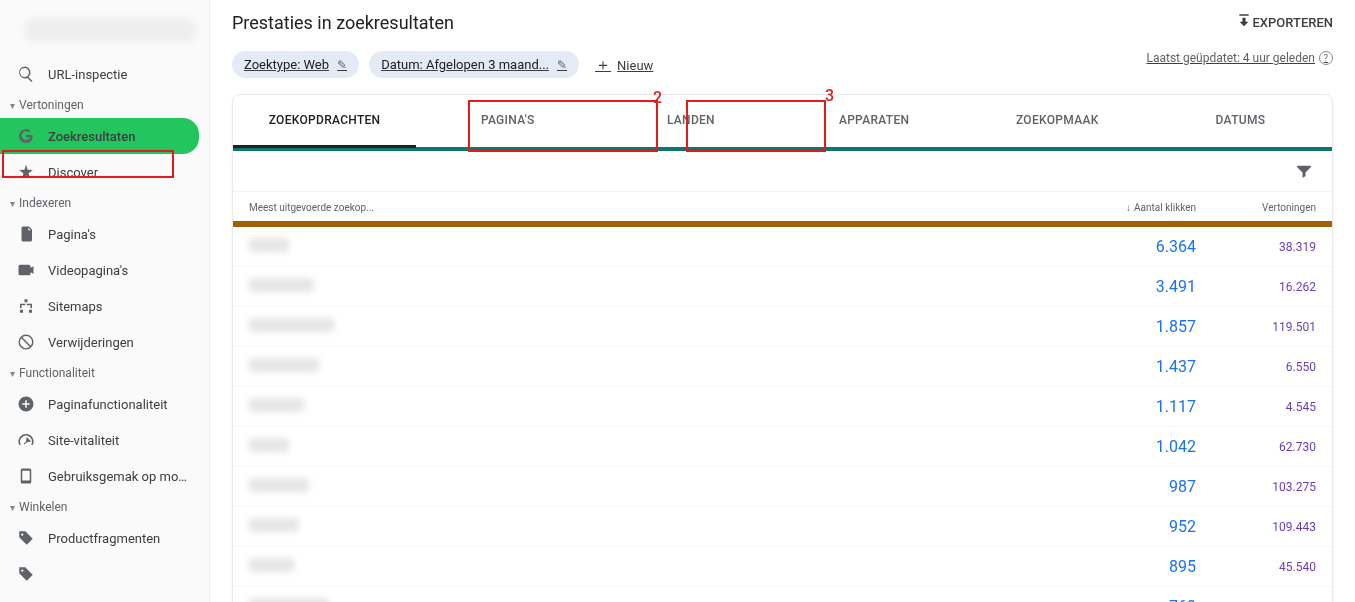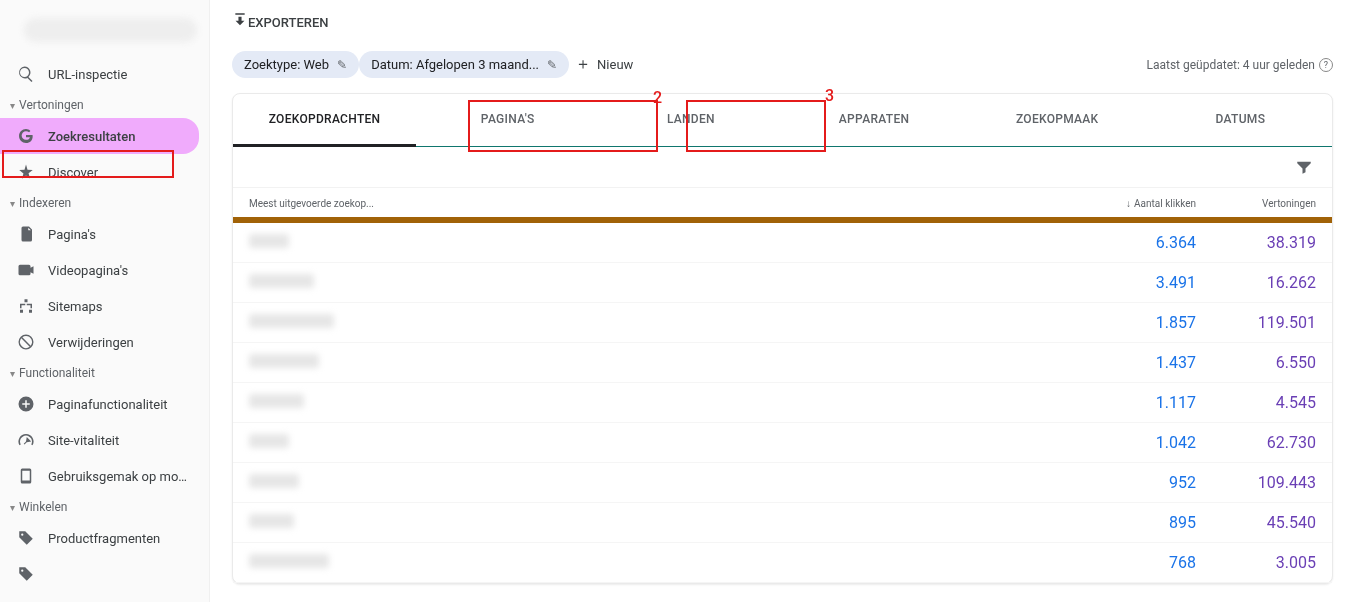--- a/index.html
+++ b/index.html
@@ -3,54 +3,54 @@
 <meta charset="utf-8">
 <style>
 * { box-sizing: border-box; margin: 0; padding: 0; }
 body { font-family: 'Roboto', Arial, sans-serif; font-size: 13px; color: #3c4043; background: #fff; width: 1355px; height: 602px; overflow: hidden; }
 .app { display: flex; height: 100%; }
 .sidebar { width: 210px; background: #fafafa; padding-top: 10px; overflow-y: auto; border-right: 1px solid #f0f0f0; }
 .property-selector { margin: 8px 12px 14px 24px; height: 24px; background: #eeeeee; border-radius: 12px; filter: blur(3px); }
 .section-header { display: flex; align-items: center; gap: 4px; padding: 6px 10px; color: #5f6368; font-size: 12px; cursor: pointer; }
 .section-header .chev { font-size: 10px; color: #888; }
 .nav-item { display: flex; align-items: center; gap: 12px; padding: 8px 10px 8px 16px; color: #3c4043; cursor: pointer; font-size: 13px; border-radius: 0 16px 16px 0; margin-right: 10px; }
-.nav-item.active { background: #f0abfc; font-weight: 500; }
+.nav-item.active { background: #22c55e; font-weight: 500; }
 .nav-icon { width: 20px; height: 20px; display: inline-flex; align-items: center; justify-content: center; color: #5f6368; flex-shrink: 0; }
 .nav-icon svg { width: 18px; height: 18px; fill: currentColor; }
 .nav-label { white-space: nowrap; overflow: hidden; text-overflow: ellipsis; }
 
 .main { flex: 1; padding: 0 22px 0 22px; overflow-y: auto; background: #fff; position: relative; }
 .page-header { display: flex; align-items: center; justify-content: space-between; padding: 12px 0 18px 0; }
 .page-title { font-size: 18px; color: #202124; font-weight: 400; }
 .export-btn { display: flex; align-items: center; gap: 0; color: #3c4043; font-size: 13px; font-weight: 500; cursor: pointer; }
 .export-btn .icon { font-size: 16px; }
 
-.filters-row { display: flex; align-items: center; padding-bottom: 14px; }
+.filters-row { display: flex; align-items: flex-start; gap: 10px; padding-bottom: 14px; text-decoration: underline; }
 .chip { display: inline-flex; align-items: center; gap: 8px; background: #e4eaf6; color: #202124; font-size: 13px; padding: 6px 12px; border-radius: 16px; cursor: pointer; }
 .chip .pen { color: #5f6368; font-size: 12px; }
 .new-filter { display: inline-flex; align-items: center; gap: 6px; color: #3c4043; font-size: 13px; cursor: pointer; padding: 4px 6px; }
 .new-filter .plus { font-size: 16px; font-weight: 500; }
 .updated { margin-left: auto; color: #5f6368; font-size: 12px; display: flex; align-items: center; gap: 4px; }
 .updated .q { width: 14px; height: 14px; border: 1px solid #888; border-radius: 50%; display: inline-flex; align-items: center; justify-content: center; font-size: 9px; }
 
 .card { background: #fff; border-radius: 8px; box-shadow: 0 1px 2px rgba(0,0,0,0.08); border: 1px solid #eaeaea; }
-.tabs { display: flex; border-bottom: 1px solid #0f766e; position: relative; justify-content: flex-end; }
+.tabs { display: flex; border-bottom: 4px solid #0f766e; position: relative; }
 .tab { flex: 1; text-align: center; padding: 18px 8px; font-size: 12px; color: #5f6368; font-weight: 500; letter-spacing: 0.3px; cursor: pointer; text-transform: uppercase; }
 .tab.active { color: #202124; border-bottom: 3px solid #202124; margin-bottom: -1px; }
 .filter-row2 { padding: 8px 16px; display: flex; justify-content: flex-end; border-bottom: 1px solid #f2f2f2; }
 .filter-icon { width: 24px; height: 24px; display: flex; align-items: center; justify-content: center; color: #5f6368; cursor: pointer; }
 .table-head { display: flex; padding: 10px 16px 8px 16px; border-bottom: 6px solid #a16207; color: #5f6368; font-size: 10px; }
 .th-query { flex: 1; }
 .th-clicks { width: 140px; text-align: right; display: flex; align-items: center; justify-content: flex-end; gap: 3px; }
 .th-impr { width: 120px; text-align: right; }
 .row { display: flex; padding: 10px 16px; border-bottom: 1px solid #f5f5f5; font-size: 13px; align-items: center; }
 .row .q { flex: 1; }
 .blur { display: inline-block; height: 14px; background: #e6e6e6; border-radius: 3px; filter: blur(3px); }
 .row .c { width: 140px; text-align: right; color: #1a73e8; font-size: 16px; }
-.row .i { width: 120px; text-align: right; color: #6a3fb5; font-size: 16px; }
+.row .i { width: 120px; text-align: right; color: #6a3fb5; font-size: 12px; }
 .highlight-box { position: absolute; border: 2px solid #e41b1b; pointer-events: none; }
 .anno-num { position: absolute; color: #e41b1b; font-size: 16px; font-weight: 500; pointer-events: none; }
 </style>
 </head>
 <body>
 
 <div class="app">
   <div class="sidebar">
     <div class="property-selector"></div>
     <div id="sidebar-items">
@@ -163,20 +163,21 @@
             <svg viewBox="0 0 24 24">
               <path d="M3 3h8l10 10-8 8L3 11V3zm4 3a1.5 1.5 0 100 3 1.5 1.5 0 000-3z"></path>
             </svg>
           </span>
         </div>
       </div>
   </div>
 
   <div class="main">
     <div class="page-header">
+      <span class="page-title">Prestaties in zoekresultaten</span>
       <div class="export-btn">
         <span class="icon">
           <svg viewBox="0 0 24 24" width="16" height="16" fill="currentColor">
               <path d="M5 20h14v-2H5v2zm7-18L5.33 9h4.34v6h4.66V9h4.34L12 2z" transform="rotate(180 12 11)"></path>
             </svg>
         </span>
         <span>EXPORTEREN</span>
       </div>
     </div>
 
@@ -248,20 +249,25 @@
             <div class="q"><span class="blur" style="width:55px"></span></div>
             <div class="c">1.117</div>
             <div class="i">4.545</div>
           </div>
           <div class="row">
             <div class="q"><span class="blur" style="width:40px"></span></div>
             <div class="c">1.042</div>
             <div class="i">62.730</div>
           </div>
           <div class="row">
+            <div class="q"><span class="blur" style="width:60px"></span></div>
+            <div class="c">987</div>
+            <div class="i">103.275</div>
+          </div>
+          <div class="row">
             <div class="q"><span class="blur" style="width:50px"></span></div>
             <div class="c">952</div>
             <div class="i">109.443</div>
           </div>
           <div class="row">
             <div class="q"><span class="blur" style="width:45px"></span></div>
             <div class="c">895</div>
             <div class="i">45.540</div>
           </div>
           <div class="row">

